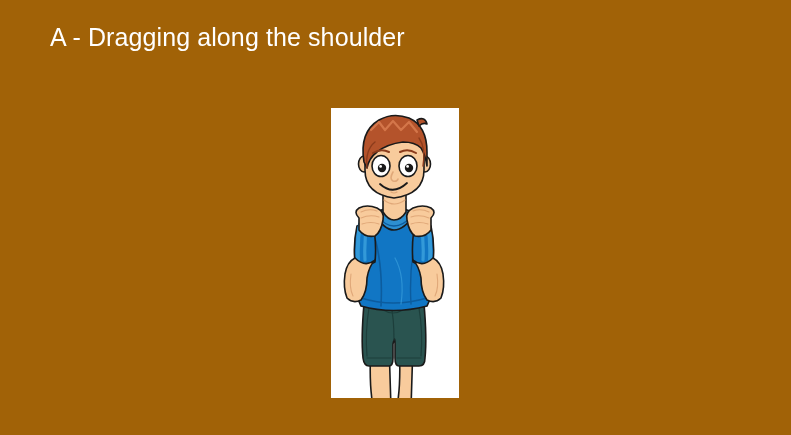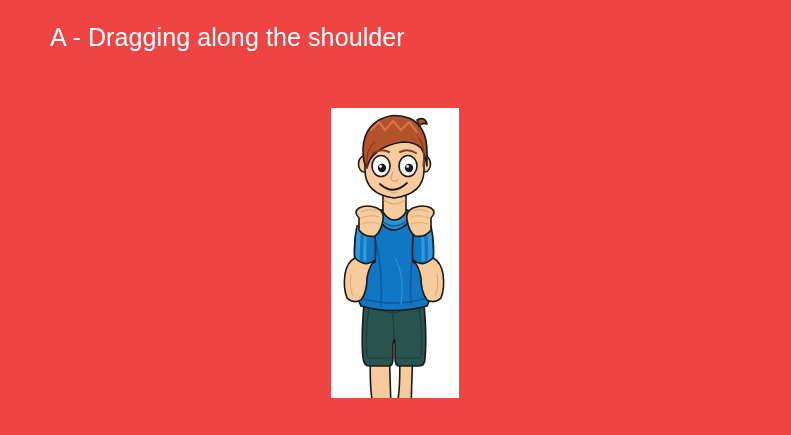--- a/index.html
+++ b/index.html
@@ -13,21 +13,21 @@
     position: relative;
     overflow: hidden;
     font-family: "Liberation Sans", sans-serif;
   }
 
   #slide {
     position: absolute;
     left: 0; top: 0;
     width: 791px;
     height: 435px;
-    background: #ef4444;
+    background: #a16207;
   }
 
   #slide-title {
     position: absolute;
     left: 50px;
     top: 21px;
     font-family: "Liberation Sans", sans-serif;
     font-size: 25px;
     font-weight: 400;
     color: #ffffff;

